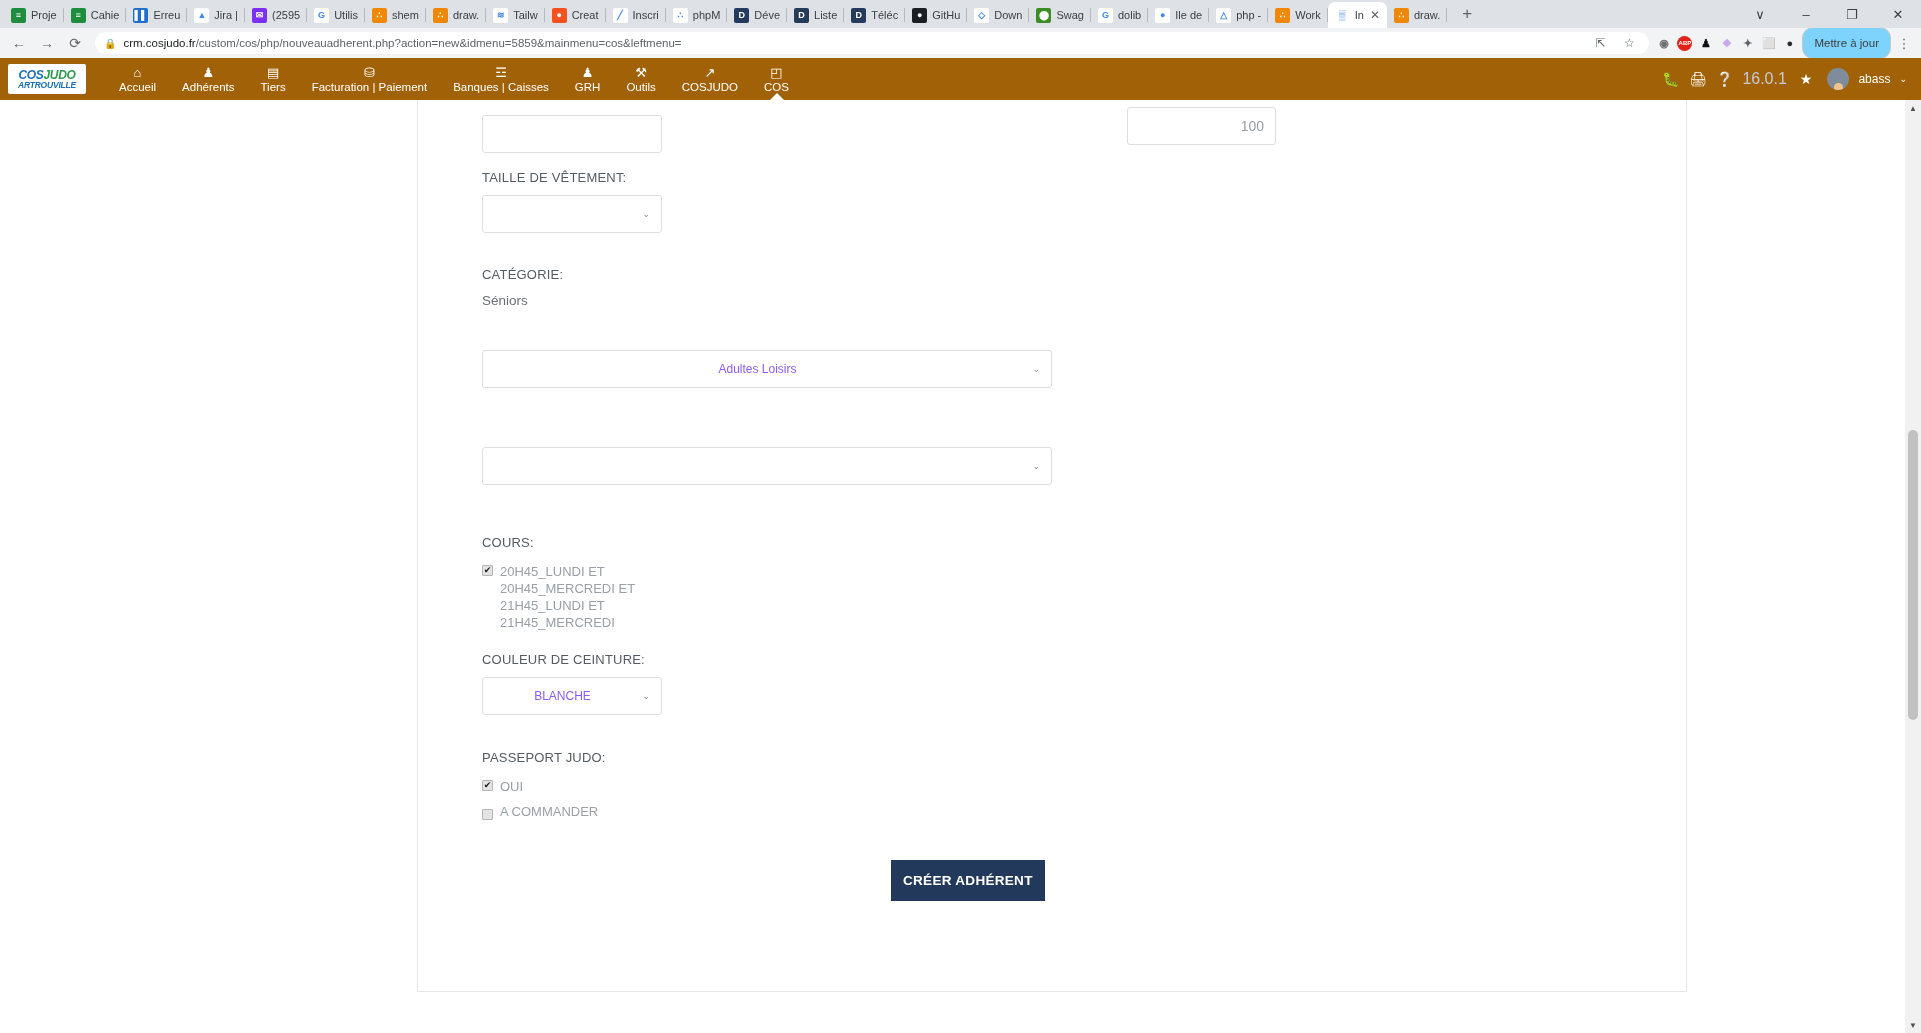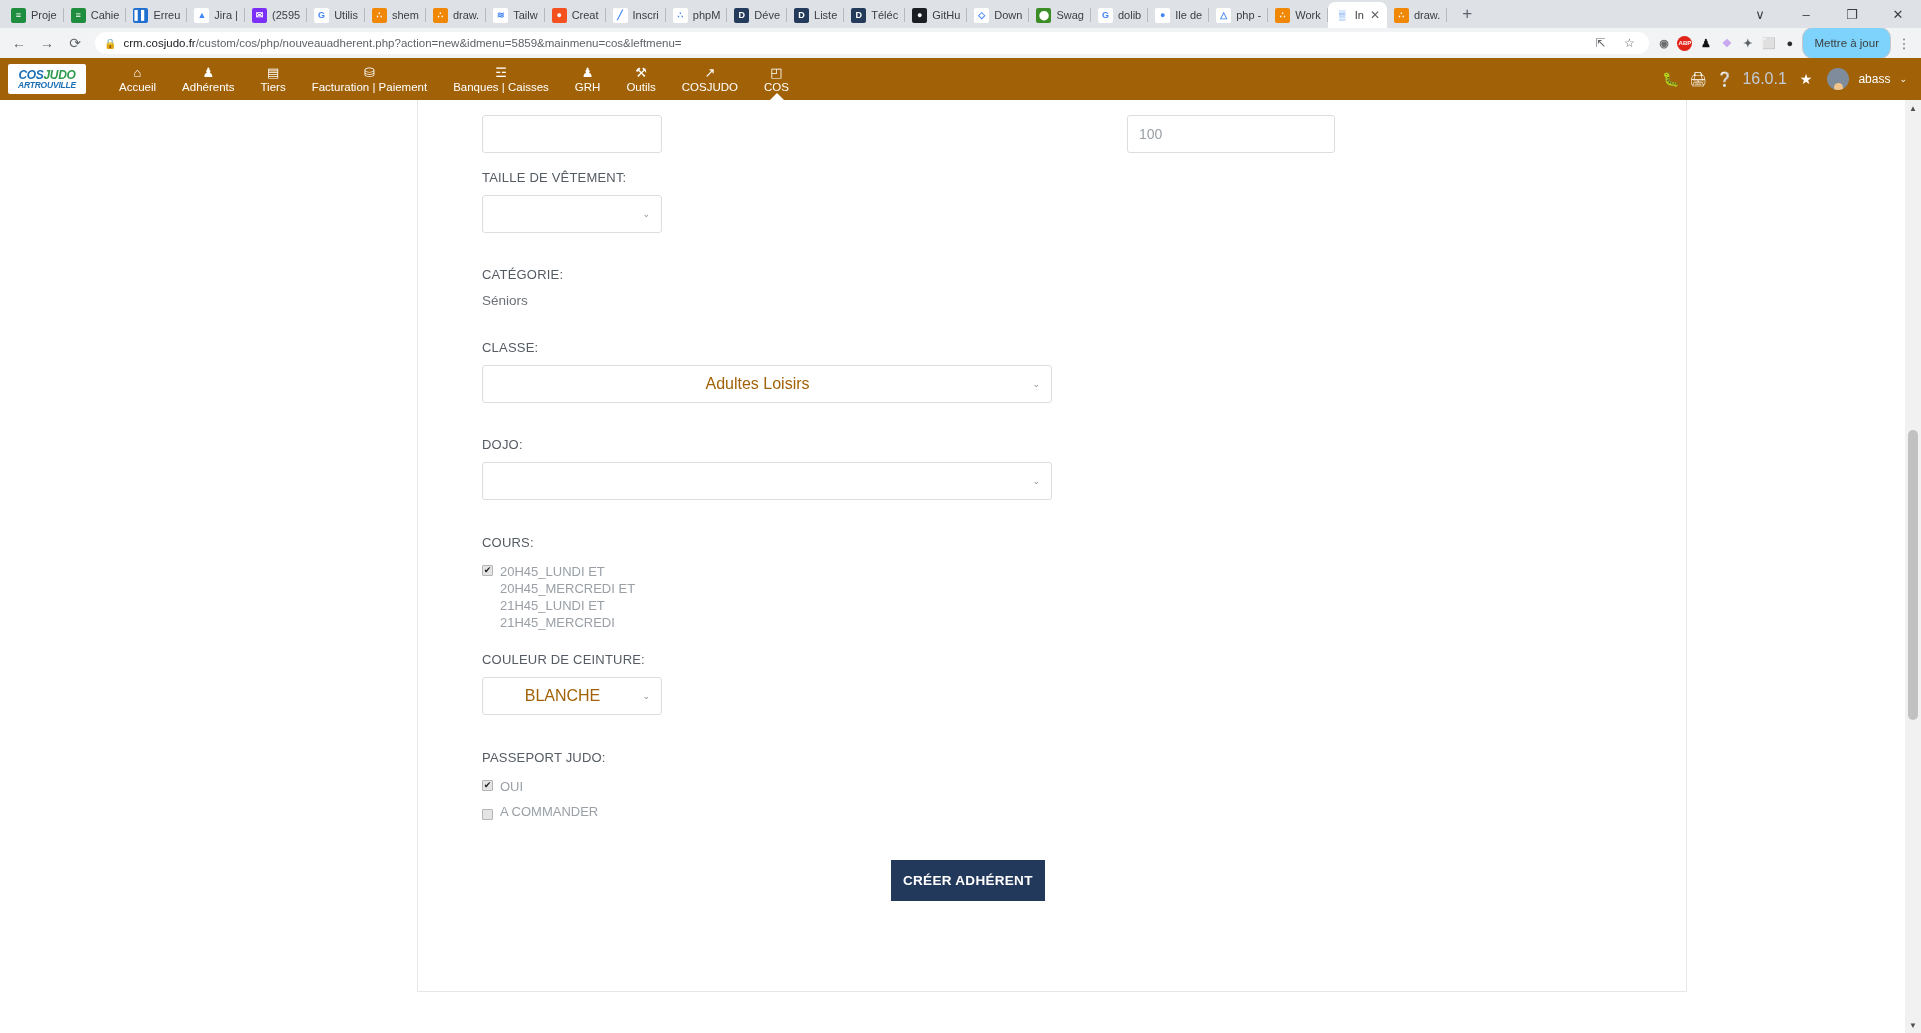--- a/index.html
+++ b/index.html
@@ -243,21 +243,21 @@
     color: #9aa0a6;
     font-family: "Liberation Sans", sans-serif;
     padding: 0 11px;
     outline: none;
   }
   .fselect {
     display: flex; align-items: center;
     position: relative;
     padding-right: 30px;
   }
-  .fselect .val { flex: 1; text-align: center; color: #a16207; font-size: 16px; }
+  .fselect .val { flex: 1; text-align: center; color: #8b5cf6; font-size: 12px; }
   .fselect .car {
     position: absolute; right: 11px; top: 50%;
     transform: translateY(-50%);
     font-size: 9px; color: #8a9099;
   }
   .chkrow { display: flex; align-items: flex-start; gap: 7px; }
   .chk {
     width: 11px; height: 11px;
     border: 1px solid #b5b5b5;
     background: #e4e4e4;
@@ -500,46 +500,44 @@
     <div class="card">
       <div class="formcol">
 
         <div class="field" style="position:absolute;left:0;top:-8px;">
           <span class="flabel" style="position:relative;top:-4px;">POIDS:</span>
           <input class="ftext" style="width: 180px; margin-top: 8px;" value="">
         </div>
 
         <div class="field" style="position:absolute;left:645px;top:-8px;">
           <span class="flabel" style="position:relative;top:-4px;">TAILLE:</span>
-          <input class="ftext" style="width: 208px; margin-top: 8px; text-align: left;" value="100">
+          <input class="ftext" style="width: 149px; margin-top: 0; text-align: right;" value="100">
         </div>
 
         <div class="field" style="position:absolute;left:0;top:70px;">
           <span class="flabel">TAILLE DE VÊTEMENT:</span>
           <div class="fselect" style="width:180px;margin-top:10px;">
             <span class="val"></span>
             <span class="car">⌄</span>
           </div>
         </div>
 
         <div class="field" style="position:absolute;left:0;top:167px;">
           <span class="flabel">CATÉGORIE:</span>
           <div class="fstatic" style="margin-top:11px;">Séniors</div>
         </div>
 
         <div class="field" style="position:absolute;left:0;top:240px;">
-          <span class="flabel">CLASSE:</span>
           <div class="fselect" style="width:570px;margin-top:10px;">
             <span class="val">Adultes Loisirs</span>
             <span class="car">⌄</span>
           </div>
         </div>
 
         <div class="field" style="position:absolute;left:0;top:337px;">
-          <span class="flabel">DOJO:</span>
           <div class="fselect" style="width:570px;margin-top:10px;">
             <span class="car">⌄</span>
           </div>
         </div>
 
         <div class="field" style="position:absolute;left:0;top:435px;">
           <span class="flabel">COURS:</span>
           <div id="cours-host" style="margin-top:13px;">
               <div class="chkrow" style="margin-bottom: 8px; width: 235px;">
                 <span class="chk">✔</span>

